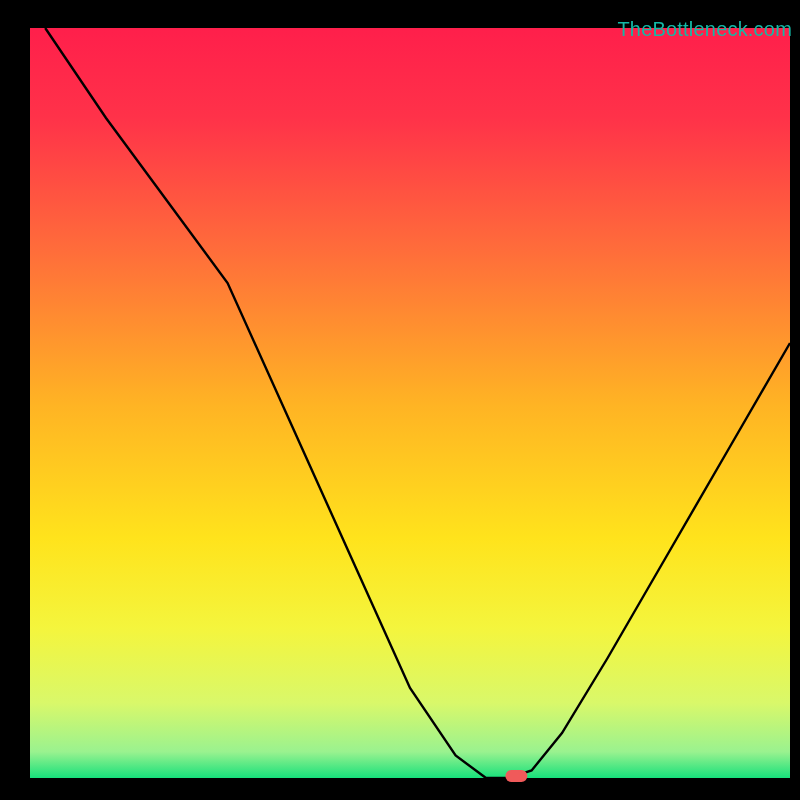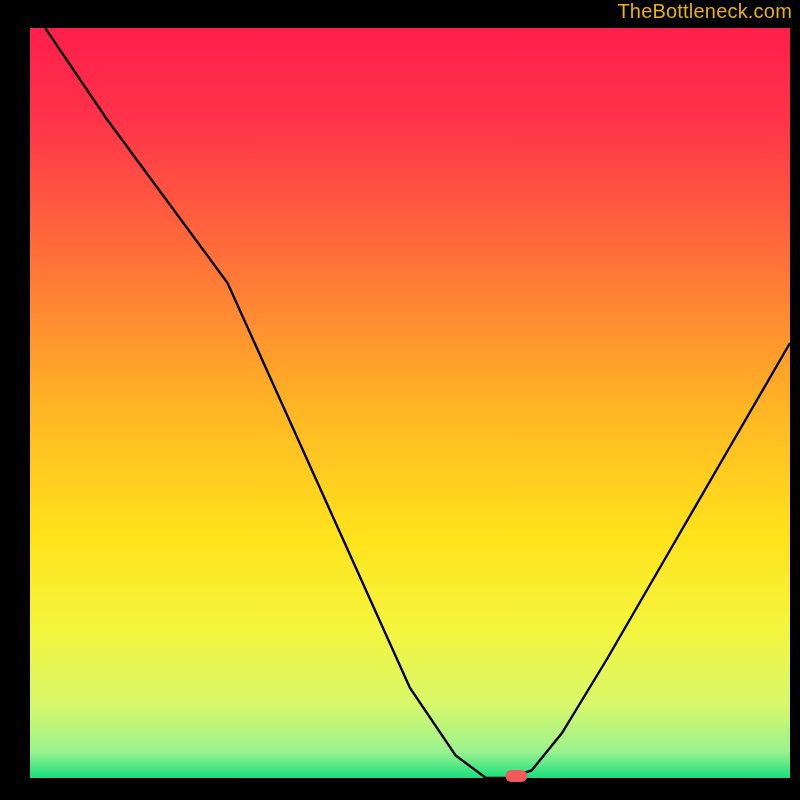--- a/index.html
+++ b/index.html
@@ -11,23 +11,23 @@
     overflow: hidden;
     font-family: Arial, Helvetica, sans-serif;
   }
   .wrap {
     position: relative;
     width: 800px;
     height: 800px;
   }
   .watermark {
     position: absolute;
-    top: 0;
+    top: 18px;
     right: 8px;
-    color: #eab308;
+    color: #14b8a6;
     font-size: 20px;
     letter-spacing: 0.2px;
     z-index: 10;
   }
   svg {
     display: block;
   }
 </style>
 </head>
 <body>

